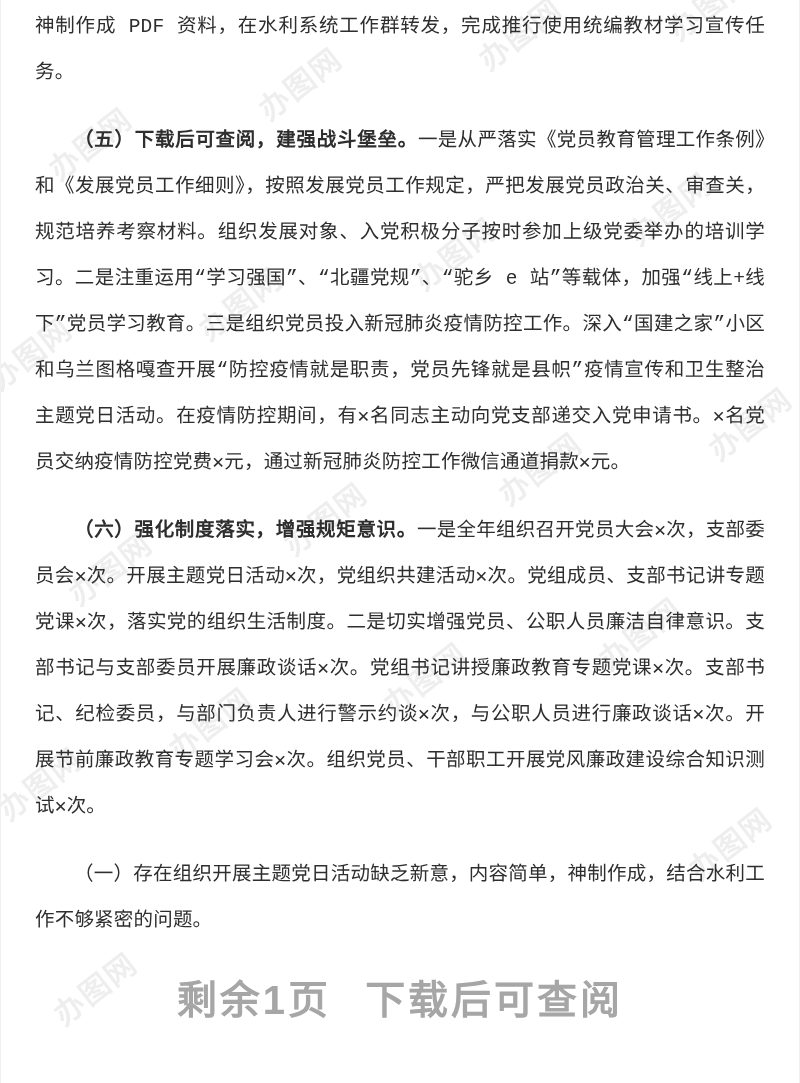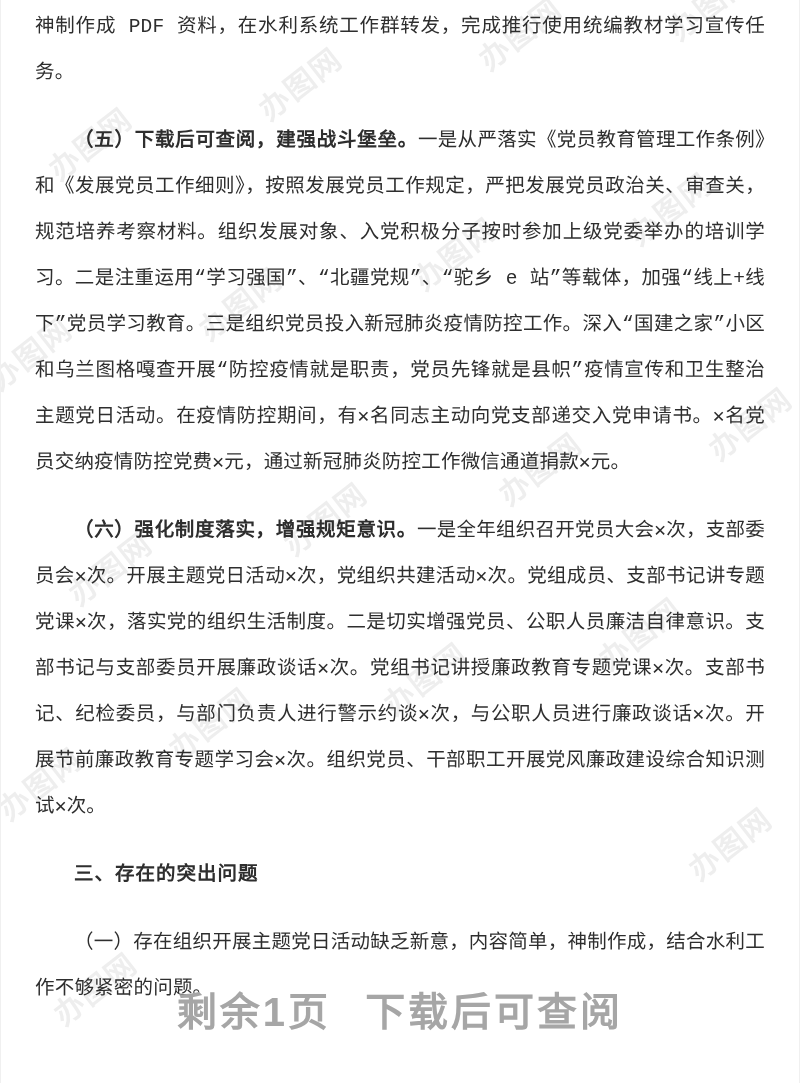--- a/index.html
+++ b/index.html
@@ -71,21 +71,21 @@
   .lead {
     font-weight: 700;
     letter-spacing: 0.6px;
   }
 
   
   .footer-notice {
     position: absolute;
     left: 0;
     right: 0;
-    bottom: 45px;
+    bottom: 57px;
     z-index: 4;
     text-align: center;
     color: #a6a6a6;
     font-family: "Liberation Sans", "DejaVu Sans", sans-serif;
     font-weight: 700;
     font-size: 40px;
     letter-spacing: 3px;
     user-select: none;
   }
   .footer-notice .gap { display: inline-block; width: 34px; }
@@ -127,23 +127,20 @@
     </p>
 
     <p class="para indent spacer-before">
       <span class="lead">（五）下载后可查阅，建强战斗堡垒。</span><span>一是从严落实《党员教育管理工作条例》和《发展党员工作细则》，按照发展党员工作规定，严把发展党员政治关、审查关，规范培养考察材料。组织发展对象、入党积极分子按时参加上级党委举办的培训学习。二是注重运用“学习强国”、“北疆党规”、“驼乡 e 站”等载体，加强“线上+线下”党员学习教育。三是组织党员投入新冠肺炎疫情防控工作。深入“国建之家”小区和乌兰图格嘎查开展“防控疫情就是职责，党员先锋就是县帜”疫情宣传和卫生整治主题党日活动。在疫情防控期间，有✕名同志主动向党支部递交入党申请书。✕名党员交纳疫情防控党费✕元，通过新冠肺炎防控工作微信通道捐款✕元。</span>
     </p>
 
     <p class="para indent spacer-before">
       <span class="lead">（六）强化制度落实，增强规矩意识。</span><span>一是全年组织召开党员大会✕次，支部委员会✕次。开展主题党日活动✕次，党组织共建活动✕次。党组成员、支部书记讲专题党课✕次，落实党的组织生活制度。二是切实增强党员、公职人员廉洁自律意识。支部书记与支部委员开展廉政谈话✕次。党组书记讲授廉政教育专题党课✕次。支部书记、纪检委员，与部门负责人进行警示约谈✕次，与公职人员进行廉政谈话✕次。开展节前廉政教育专题学习会✕次。组织党员、干部职工开展党风廉政建设综合知识测试✕次。</span>
     </p>
 
-    <p class="para heading spacer-before">
-      <span>三、存在的突出问题</span>
-    </p>
 
     <p class="para indent spacer-before">
       <span>（一）存在组织开展主题党日活动缺乏新意，内容简单，神制作成，结合水利工作不够紧密的问题。</span>
     </p>
 
 
   </div>
 
   <div class="footer-notice">
     <span>剩余1页</span><span class="gap"></span><span>下载后可查阅</span>

